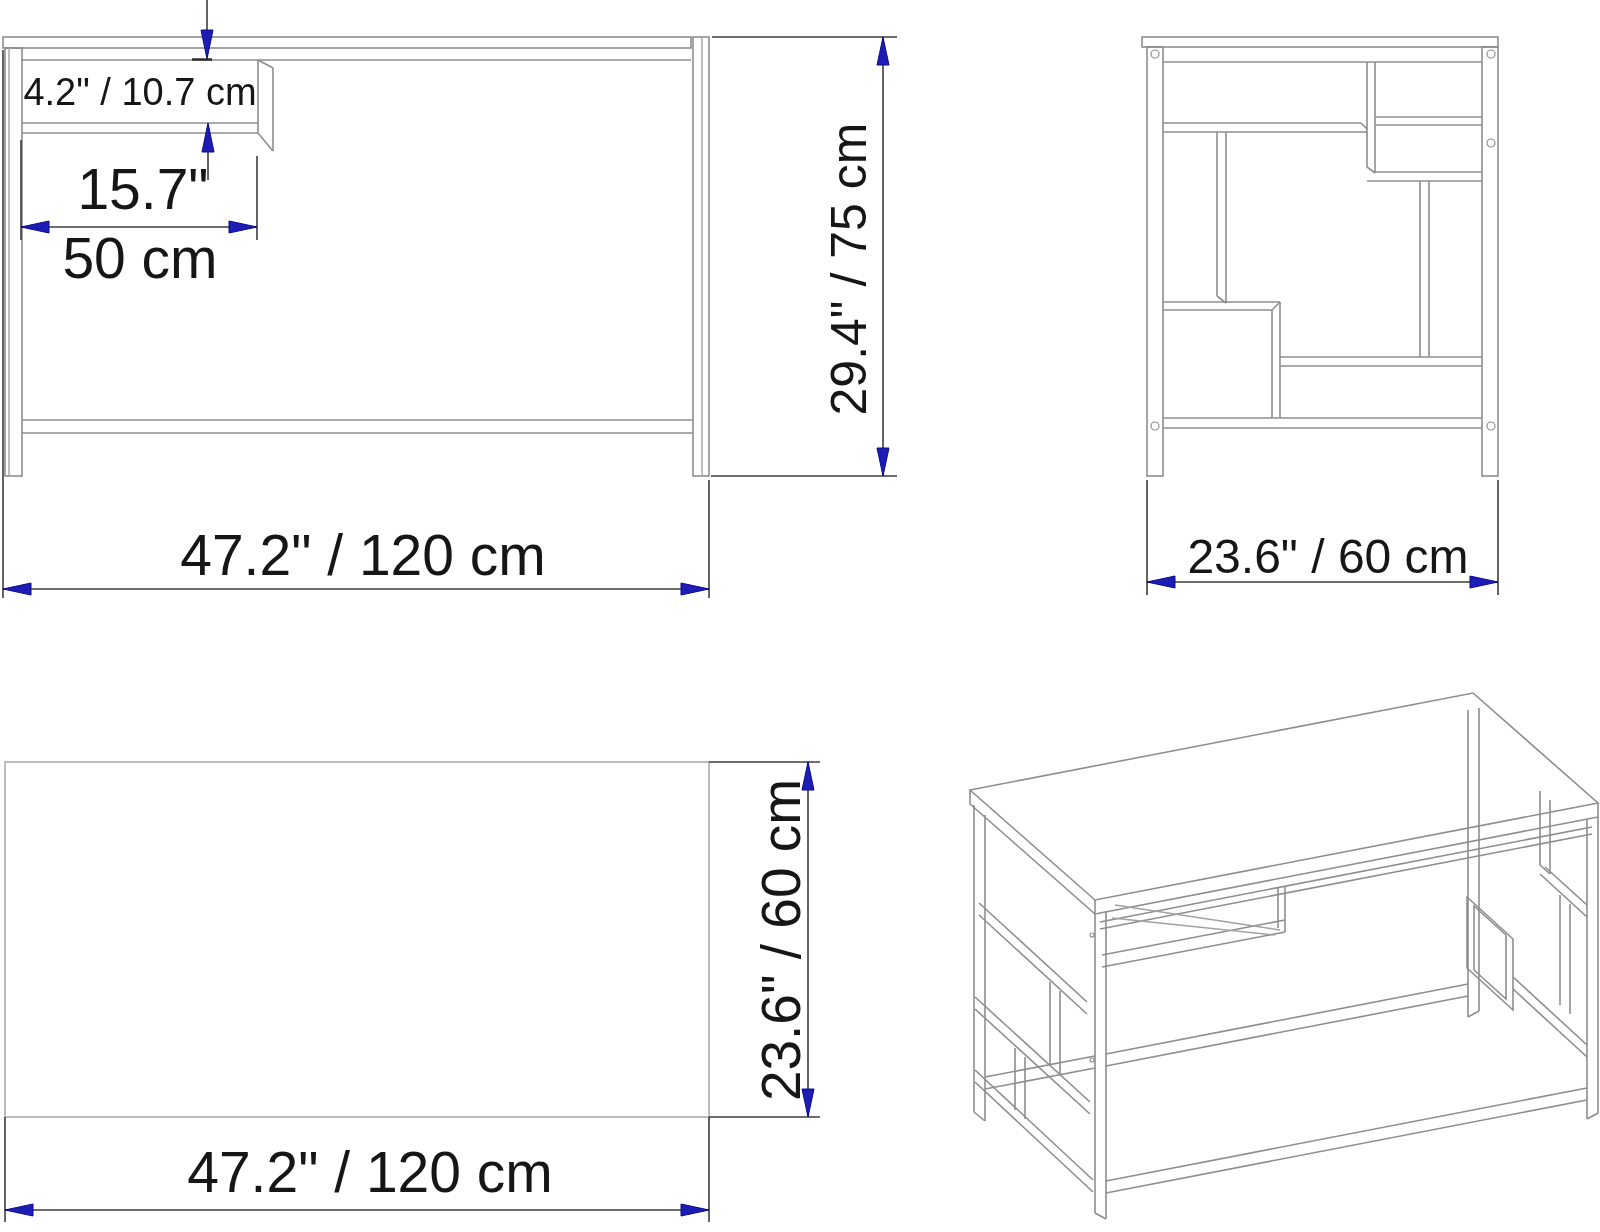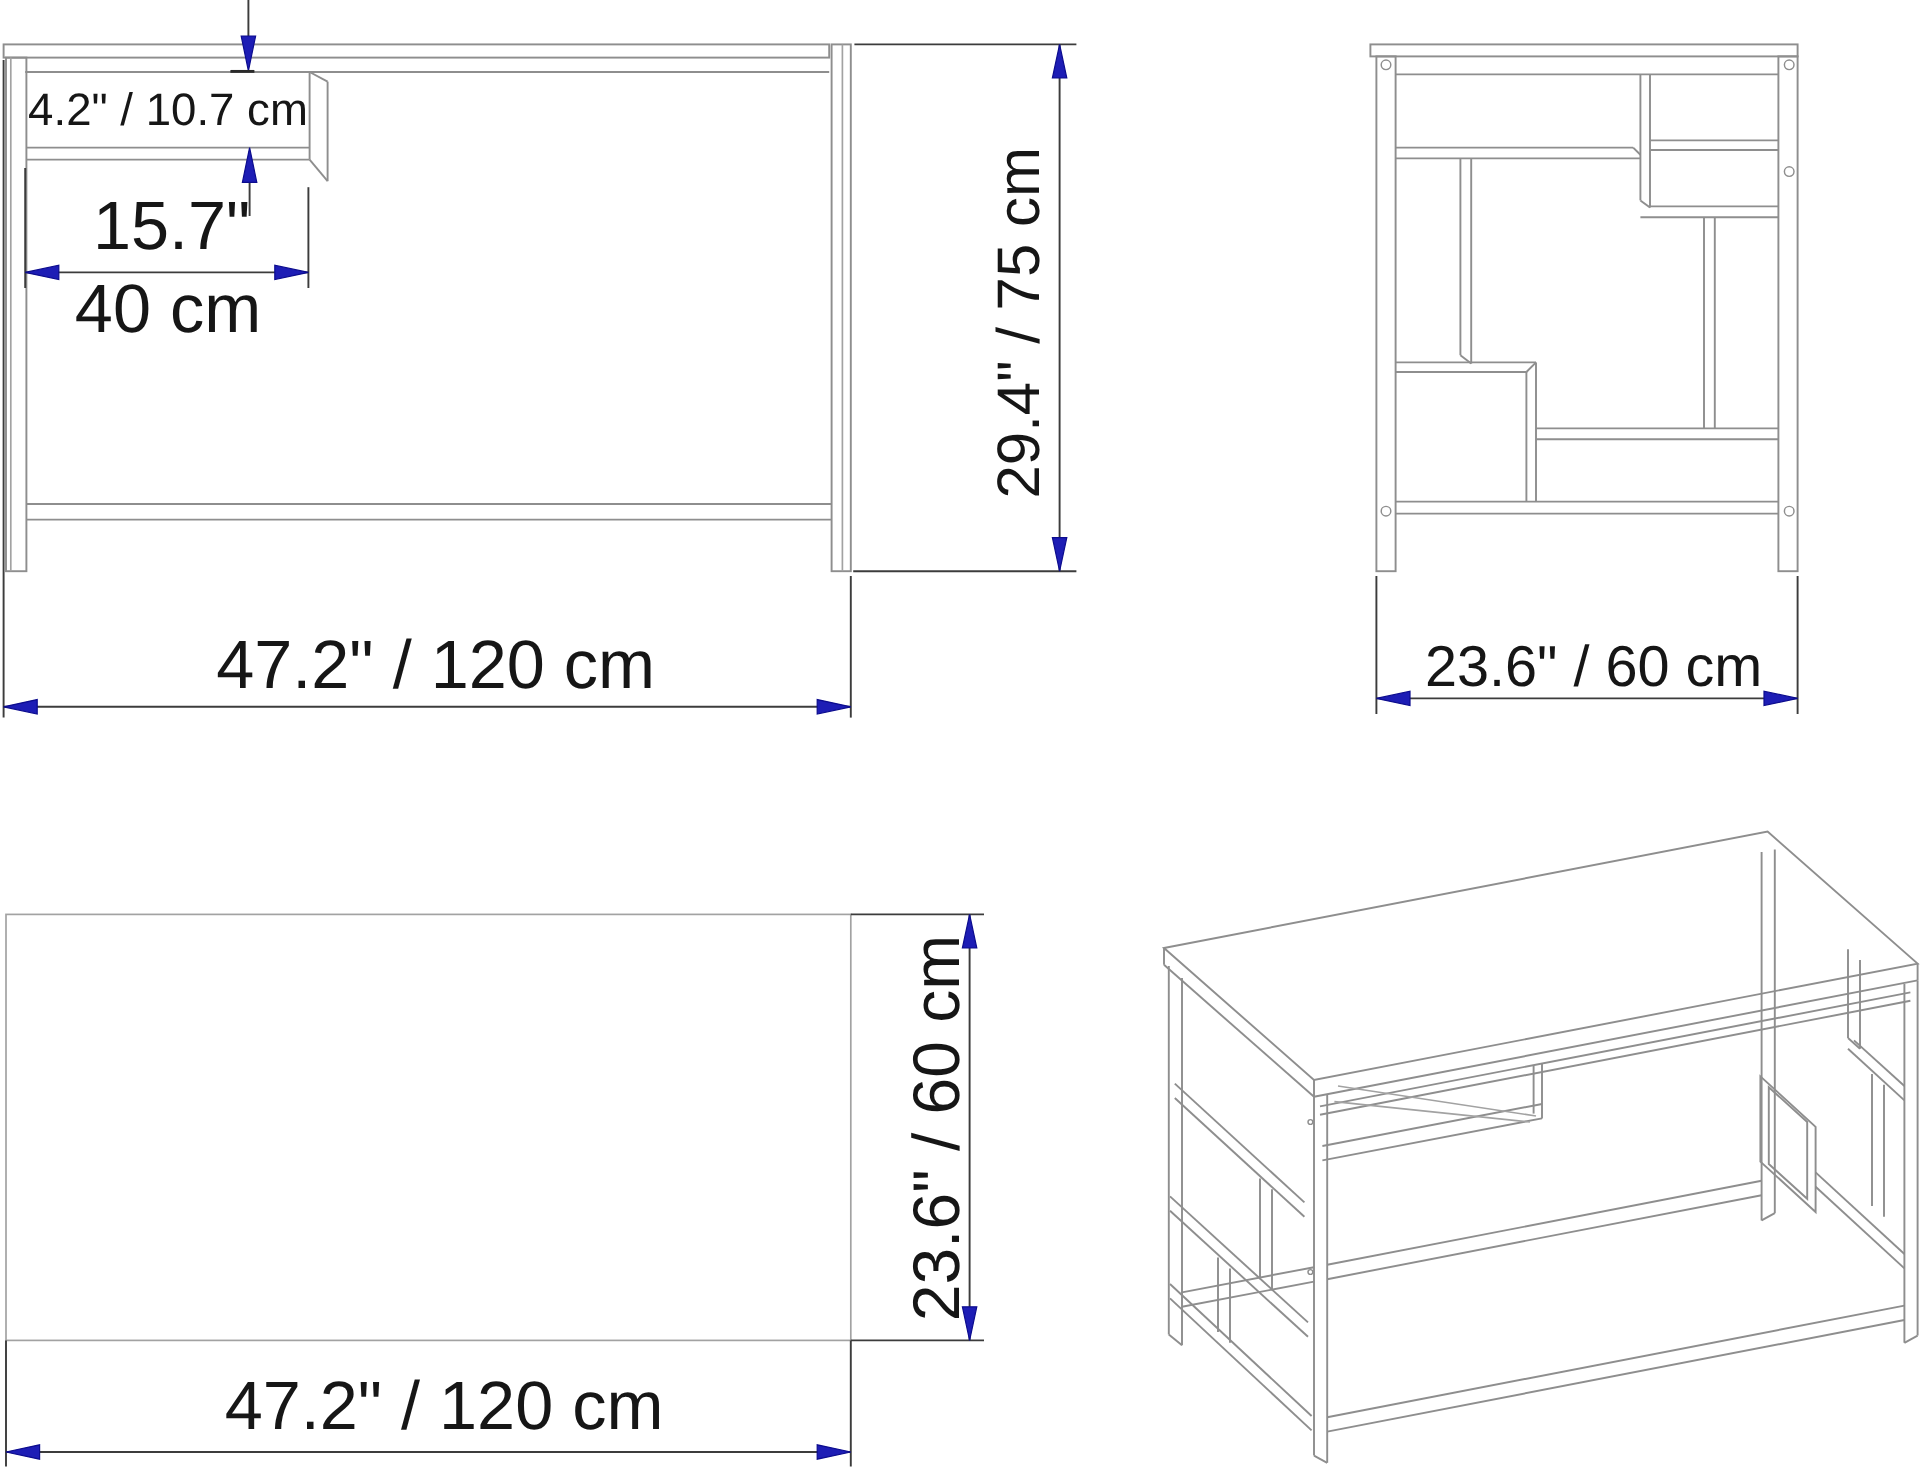--- a/index.html
+++ b/index.html
@@ -201,21 +201,21 @@
       <path class="draw" d="M1474 906 L1506 935 L1506 999 L1474 970 Z"></path>
       <line class="draw" x1="1513" y1="977" x2="1587" y2="1045"></line>
       <line class="draw" x1="1513" y1="989" x2="1587" y2="1057"></line>
     </g>
   </svg>
 
   <div class="label" style="left:140px;top:92px;font-size:38px;">4.2" / 10.7 cm</div>
 
   <div class="label" style="left:143px;top:189px;font-size:57px;">15.7"</div>
 
-  <div class="label" style="left:140px;top:258px;font-size:57px;">40 cm</div>
+  <div class="label" style="left:140px;top:258px;font-size:57px;">50 cm</div>
 
   <div class="label" style="left:363px;top:555px;font-size:57px;">47.2" / 120 cm</div>
 
   <div class="label rot" style="left:849px;top:269px;font-size:50px;">29.4" / 75 cm</div>
 
   <div class="label" style="left:1328px;top:557px;font-size:48px;">23.6" / 60 cm</div>
 
   <div class="label rot" style="left:781px;top:940px;font-size:55px;">23.6" / 60 cm</div>
 
   <div class="label" style="left:370px;top:1172px;font-size:57px;">47.2" / 120 cm</div>

